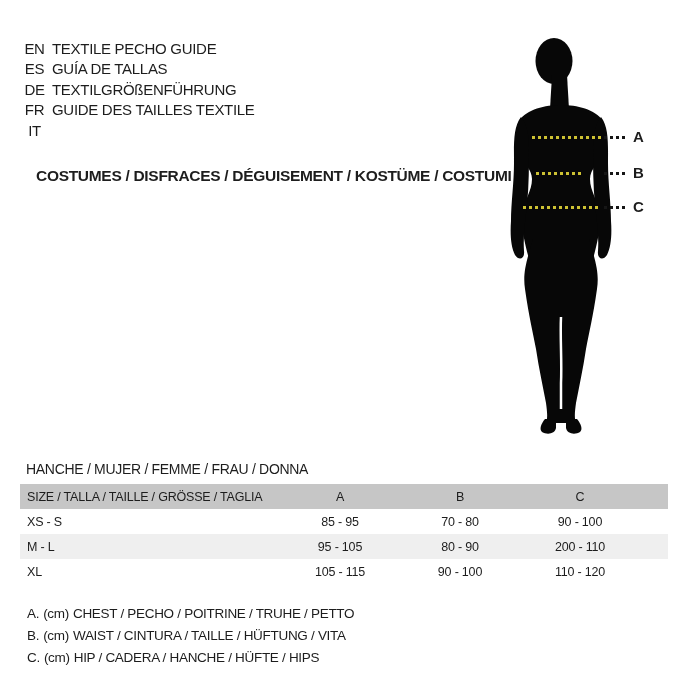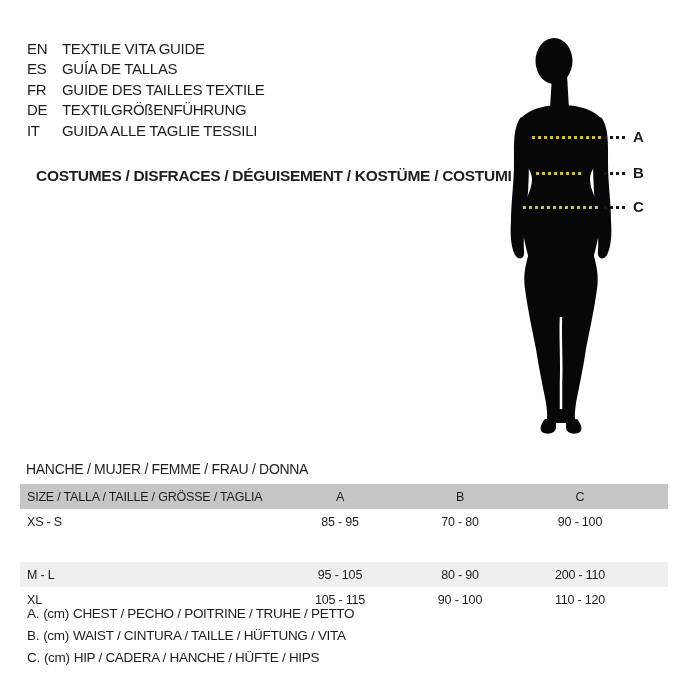--- a/index.html
+++ b/index.html
@@ -5,21 +5,21 @@
   html,body{margin:0;padding:0;}
   body{
     width:700px;height:700px;
     background:var(--background,#fff);
     font-family:"Liberation Sans","DejaVu Sans",sans-serif;
     color:var(--text,#1d1d1d);
   }
   .canvas{position:relative;width:700px;height:700px;overflow:hidden;background:var(--background,#fff);}
 
   
-  .lang-list{position:absolute;left:27px;top:38px;}
+  .lang-list{position:absolute;left:17px;top:38px;text-align:center;}
   .lang-row{display:flex;height:20.5px;align-items:center;font-size:15px;letter-spacing:-0.3px;}
   .lang-code{width:35px;flex:0 0 35px;}
   .lang-label{white-space:nowrap;}
 
   
   .category-title{
     position:absolute;left:27px;top:158px;margin:9px;
     font-size:15.5px;font-weight:700;letter-spacing:-0.3px;white-space:nowrap;
   }
 
@@ -40,52 +40,51 @@
   .m-c .dash-yellow{left:28px;width:76px;}
   .marker-label{position:absolute;left:138px;top:0;font-size:15px;font-weight:700;line-height:16px;}
 
   
   .group-title{position:absolute;left:26px;top:461px;font-size:14px;letter-spacing:-0.3px;white-space:nowrap;}
   .size-table{position:absolute;left:20px;top:484px;width:648px;font-size:12.5px;letter-spacing:-0.2px;}
   .tr{display:grid;grid-template-columns:260px 120px 120px 120px;height:25px;align-items:center;padding-right:28px;}
   .tr .td{text-align:center;white-space:nowrap;}
   .tr .td.size-col{text-align:left;padding-left:7px;}
   .tr.thead{background:var(--table-header-bg,#c6c6c6);}
-  .tr.alt{background:var(--table-alt-row-bg,#efefef);margin-top:28px;}
+  .tr.alt{background:var(--table-alt-row-bg,#efefef);}
 
   
   .legend{position:absolute;left:27px;top:602px;}
   .legend-row{height:22px;display:flex;align-items:center;font-size:13.5px;letter-spacing:-0.3px;white-space:nowrap;}
   .legend-row span{margin-right:4px;}
 </style>
 </head>
 <body>
 
 <div class="canvas">
 
   <section class="lang-list">
     <div class="lang-row">
       <span class="lang-code">EN</span>
-      <span class="lang-label">TEXTILE VITA GUIDE</span>
+      <span class="lang-label">TEXTILE PECHO GUIDE</span>
     </div>
     <div class="lang-row">
       <span class="lang-code">ES</span>
       <span class="lang-label">GUÍA DE TALLAS</span>
     </div>
     <div class="lang-row">
+      <span class="lang-code">DE</span>
+      <span class="lang-label">TEXTILGRÖßENFÜHRUNG</span>
+    </div>
+    <div class="lang-row">
       <span class="lang-code">FR</span>
       <span class="lang-label">GUIDE DES TAILLES TEXTILE</span>
     </div>
     <div class="lang-row">
-      <span class="lang-code">DE</span>
-      <span class="lang-label">TEXTILGRÖßENFÜHRUNG</span>
-    </div>
-    <div class="lang-row">
       <span class="lang-code">IT</span>
-      <span class="lang-label">GUIDA ALLE TAGLIE TESSILI</span>
     </div>
   </section>
 
   <h1 class="category-title">COSTUMES / DISFRACES / DÉGUISEMENT / KOSTÜME / COSTUMI</h1>
 
   <div class="figure">
     <svg width="160" height="420" viewBox="0 0 160 420" aria-hidden="true">
       <g class="body-shape">
 
         <ellipse cx="59" cy="36" rx="18.5" ry="23"></ellipse>

